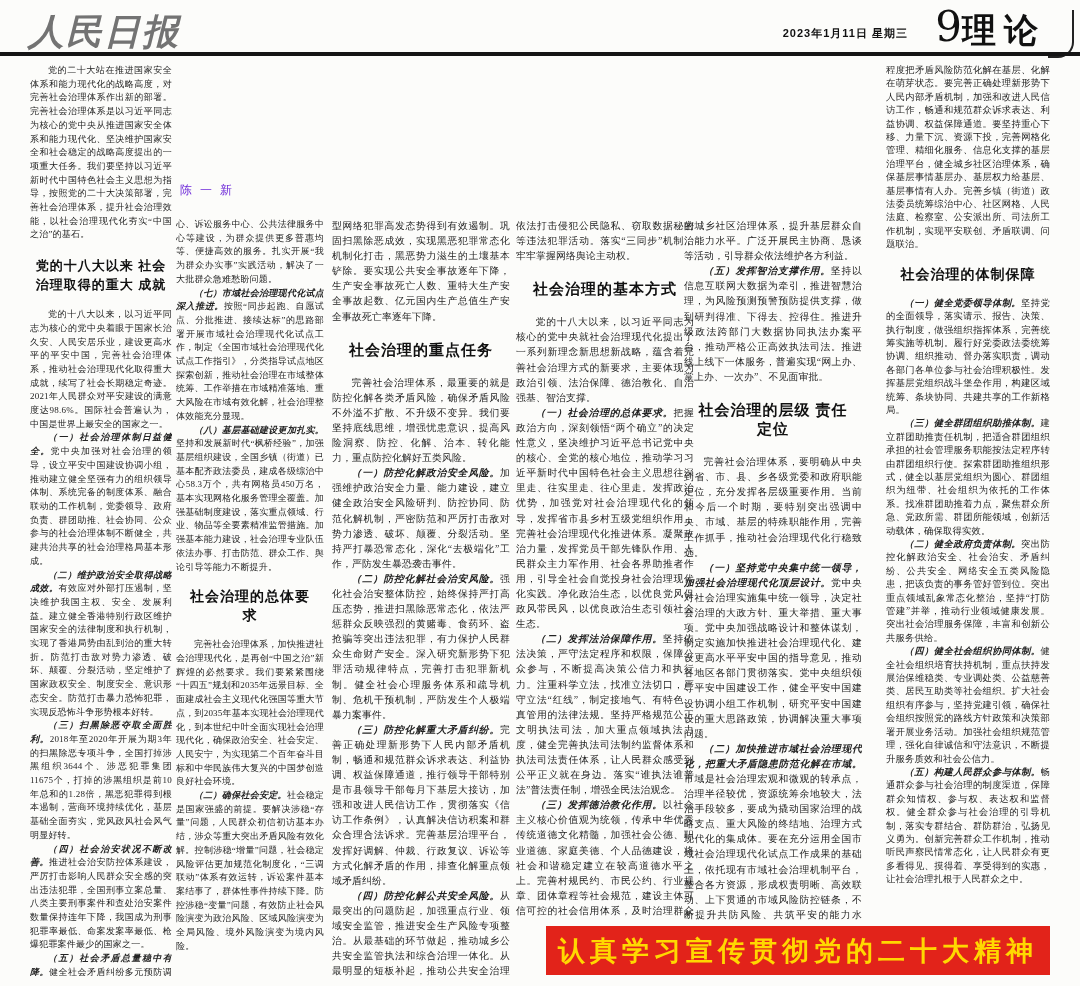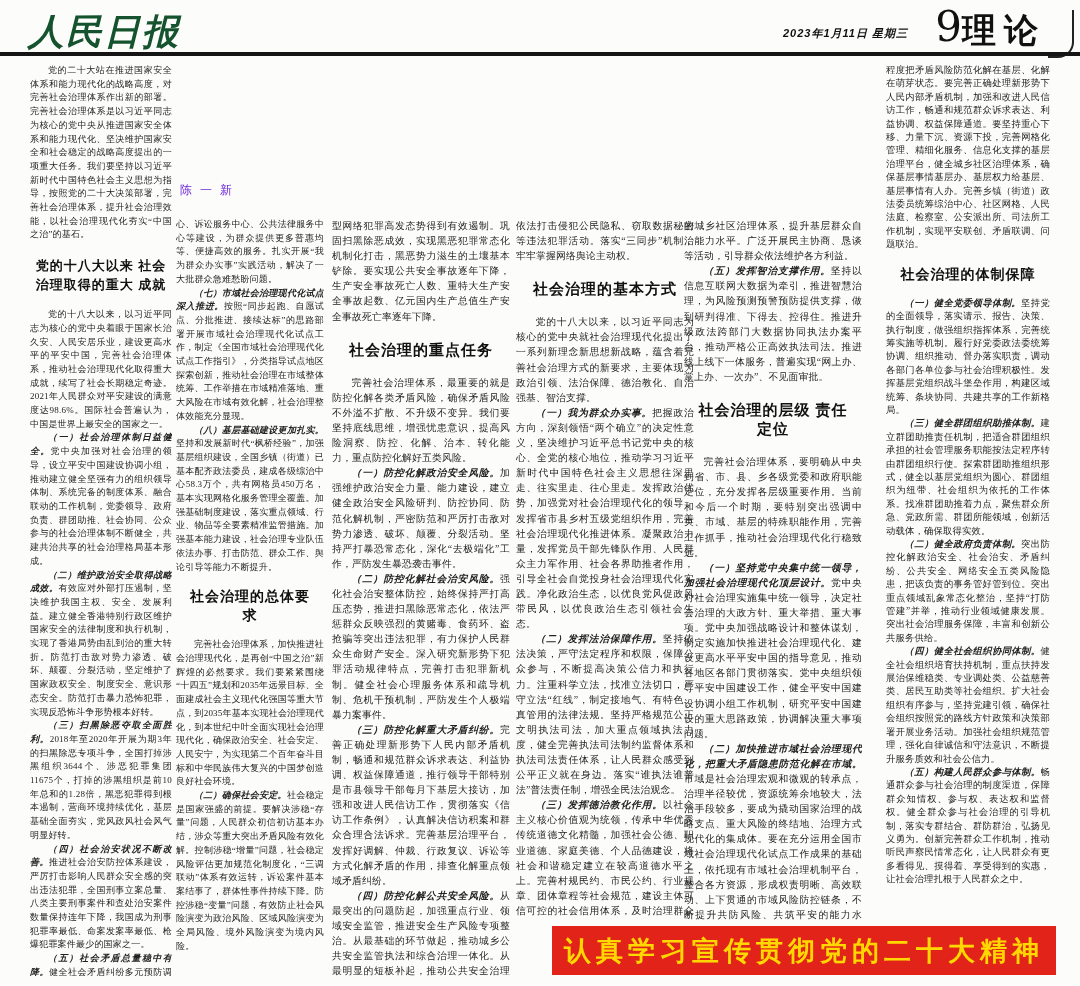--- a/index.html
+++ b/index.html
@@ -1,22 +1,22 @@
 <!DOCTYPE html>
 <html lang="zh"><head>
 <meta charset="utf-8">
 <style>
   html,body{margin:0;padding:0;}
   body{background:#e8e8e6;font-family:"Liberation Serif","DejaVu Serif",serif;}
   #page{position:relative;width:1080px;height:986px;background:#fcfcfa;margin:0 auto;overflow:hidden;color:#232323;}
 
   
   #masthead{position:absolute;left:0;top:0;width:1080px;height:52px;}
-  #logo{position:absolute;left:28px;top:8px;font-family:"DejaVu Serif",serif;font-size:36px;font-weight:bold;font-style:italic;transform:skX(-4deg);letter-spacing:2px;color:#14532d;}
-  #m-date{position:absolute;right:172px;top:26px;font-size:11px;font-weight:bold;font-family:"Liberation Sans",sans-serif;color:#111;letter-spacing:1px;font-style:italic;}
+  #logo{position:absolute;left:28px;top:8px;font-family:"DejaVu Serif",serif;font-size:36px;font-weight:bold;font-style:italic;transform:skX(-4deg);letter-spacing:2px;color:#737373;}
+  #m-date{position:absolute;right:172px;top:26px;font-size:11px;font-weight:bold;font-family:"Liberation Sans",sans-serif;color:#111;letter-spacing:1px;}
   #m-page-no{position:absolute;right:118px;top:2px;font-size:42px;font-family:"DejaVu Serif",serif;color:#111;}
   #m-section{position:absolute;right:34px;top:8px;font-size:34px;font-weight:bold;letter-spacing:8px;color:#111;font-family:"Liberation Serif",serif;}
   #m-bracket{position:absolute;right:6px;top:10px;width:24px;height:46px;border-right:2px solid #222;border-bottom:2px solid #222;border-radius:0 0 16px 0;}
   #header-rule{position:absolute;left:0;top:52px;width:1080px;height:4px;background:#151515;}
 
   
   #headline{position:absolute;left:180px;top:96px;width:700px;text-align:center;}
   #headline .t{font-family:"Liberation Sans","DejaVu Sans",sans-serif;font-weight:bold;font-size:47px;letter-spacing:30px;color:#0e0e0e;white-space:nowrap;}
   #byline{position:absolute;left:180px;top:182px;width:700px;text-align:left;font-size:12px;letter-spacing:8px;color:#6d28d9;}
 
@@ -31,21 +31,21 @@
   .col p{margin:0;text-indent:2em;}
   .col p.bc{text-indent:0;}
   .col p b{font-style:italic;font-family:"Liberation Serif",serif;}
   .col .bh{font-family:"Liberation Sans","DejaVu Sans",sans-serif;font-weight:bold;text-align:center;text-indent:0;
            font-size:14px;line-height:19px;margin:13px 8px;color:#111;letter-spacing:1px;}
   #col1 .bh{font-size:13px;margin:14px 2px;}
   #col3 .bh,#col4 .bh,#col5 .bh{font-size:15px;margin:16px 10px;}
 
   
   #banner{position:absolute;left:546px;top:926px;width:504px;height:49px;display:flex;align-items:center;justify-content:center;
-          font-family:"Liberation Sans","DejaVu Sans",sans-serif;font-weight:bold;font-size:27px;letter-spacing:5px;white-space:nowrap;margin-left:6px;}
+          font-family:"Liberation Sans","DejaVu Sans",sans-serif;font-weight:bold;font-size:27px;letter-spacing:5px;white-space:nowrap;}
 </style>
 </head>
 <body>
 
 <div id="page">
 
   <div id="masthead">
     <div id="logo">人民日报</div>
     <div id="m-date">2023年1月11日  星期三</div>
     <div id="m-page-no">9</div>
@@ -80,21 +80,21 @@
       <p>完善社会治理体系，最重要的就是防控化解各类矛盾风险，确保矛盾风险不外溢不扩散、不升级不变异。我们要坚持底线思维，增强忧患意识，提高风险洞察、防控、化解、治本、转化能力，重点防控化解好五类风险。</p>
       <p><b>（一）防控化解政治安全风险。</b>加强维护政治安全力量、能力建设，建立健全政治安全风险研判、防控协同、防范化解机制，严密防范和严厉打击敌对势力渗透、破坏、颠覆、分裂活动。坚持严打暴恐常态化，深化“去极端化”工作，严防发生暴恐袭击事件。</p>
       <p><b>（二）防控化解社会治安风险。</b>强化社会治安整体防控，始终保持严打高压态势，推进扫黑除恶常态化，依法严惩群众反映强烈的黄赌毒、食药环、盗抢骗等突出违法犯罪，有力保护人民群众生命财产安全。深入研究新形势下犯罪活动规律特点，完善打击犯罪新机制。健全社会心理服务体系和疏导机制、危机干预机制，严防发生个人极端暴力案事件。</p>
       <p><b>（三）防控化解重大矛盾纠纷。</b>完善正确处理新形势下人民内部矛盾机制，畅通和规范群众诉求表达、利益协调、权益保障通道，推行领导干部特别是市县领导干部每月下基层大接访，加强和改进人民信访工作，贯彻落实《信访工作条例》，认真解决信访积案和群众合理合法诉求。完善基层治理平台，发挥好调解、仲裁、行政复议、诉讼等方式化解矛盾的作用，排查化解重点领域矛盾纠纷。</p>
       <p><b>（四）防控化解公共安全风险。</b>从最突出的问题防起，加强重点行业、领域安全监管，推进安全生产风险专项整治。从最基础的环节做起，推动城乡公共安全监管执法和综合治理一体化。从最明显的短板补起，推动公共安全治理模式向事前预防转型。从最关键的责任抓起，严格实行“党政同责、一岗双责、失职追责”。</p>
     </div>
   <div id="col4" class="col">
       <p class="bc">依法打击侵犯公民隐私、窃取数据秘密等违法犯罪活动。落实“三同步”机制，牢牢掌握网络舆论主动权。</p>
       <div class="bh">社会治理的基本方式</div>
       <p>党的十八大以来，以习近平同志为核心的党中央就社会治理现代化提出了一系列新理念新思想新战略，蕴含着完善社会治理方式的新要求，主要体现为政治引领、法治保障、德治教化、自治强基、智治支撑。</p>
-      <p><b>（一）我为群众办实事。</b>把握政治方向，深刻领悟“两个确立”的决定性意义，坚决维护习近平总书记党中央的核心、全党的核心地位，推动学习习近平新时代中国特色社会主义思想往深里走、往实里走、往心里走。发挥政治优势，加强党对社会治理现代化的领导，发挥省市县乡村五级党组织作用，完善社会治理现代化推进体系。凝聚政治力量，发挥党员干部先锋队作用、人民群众主力军作用、社会各界助推者作用，引导全社会自觉投身社会治理现代化实践。净化政治生态，以优良党风促政风带民风，以优良政治生态引领社会生态。</p>
+      <p><b>（一）社会治理的总体要求。</b>把握政治方向，深刻领悟“两个确立”的决定性意义，坚决维护习近平总书记党中央的核心、全党的核心地位，推动学习习近平新时代中国特色社会主义思想往深里走、往实里走、往心里走。发挥政治优势，加强党对社会治理现代化的领导，发挥省市县乡村五级党组织作用，完善社会治理现代化推进体系。凝聚政治力量，发挥党员干部先锋队作用、人民群众主力军作用、社会各界助推者作用，引导全社会自觉投身社会治理现代化实践。净化政治生态，以优良党风促政风带民风，以优良政治生态引领社会生态。</p>
       <p><b>（二）发挥法治保障作用。</b>坚持依法决策，严守法定程序和权限，保障公众参与，不断提高决策公信力和执行力。注重科学立法，找准立法切口，严守立法“红线”，制定接地气、有特色、真管用的法律法规。坚持严格规范公正文明执法司法，加大重点领域执法力度，健全完善执法司法制约监督体系和执法司法责任体系，让人民群众感受到公平正义就在身边。落实“谁执法谁普法”普法责任制，增强全民法治观念。</p>
       <p><b>（三）发挥德治教化作用。</b>以社会主义核心价值观为统领，传承中华优秀传统道德文化精髓，加强社会公德、职业道德、家庭美德、个人品德建设，将社会和谐稳定建立在较高道德水平之上。完善村规民约、市民公约、行业规章、团体章程等社会规范，建设主体可信可控的社会信用体系，及时治理群众反映强烈的失德失范问题。深化文明创建活动，推动向上向善蔚然成风。</p>
     </div>
   <div id="col5" class="col">
       <p class="bc">的城乡社区治理体系，提升基层群众自治能力水平。广泛开展民主协商、恳谈等活动，引导群众依法维护各方利益。</p>
       <p><b>（五）发挥智治支撑作用。</b>坚持以信息互联网大数据为牵引，推进智慧治理，为风险预测预警预防提供支撑，做到研判得准、下得去、控得住。推进升级政法跨部门大数据协同执法办案平台，推动严格公正高效执法司法。推进线上线下一体服务，普遍实现“网上办、掌上办、一次办”、不见面审批。</p>
       <div class="bh">社会治理的层级 责任定位</div>
       <p>完善社会治理体系，要明确从中央到省、市、县、乡各级党委和政府职能定位，充分发挥各层级重要作用。当前和今后一个时期，要特别突出强调中央、市域、基层的特殊职能作用，完善工作抓手，推动社会治理现代化行稳致远。</p>
       <p><b>（一）坚持党中央集中统一领导，加强社会治理现代化顶层设计。</b>党中央对社会治理实施集中统一领导，决定社会治理的大政方针、重大举措、重大事项。党中央加强战略设计和整体谋划，制定实施加快推进社会治理现代化、建设更高水平平安中国的指导意见，推动各地区各部门贯彻落实。党中央组织领导平安中国建设工作，健全平安中国建设协调小组工作机制，研究平安中国建设的重大思路政策，协调解决重大事项问题。</p>
       <p><b>（二）加快推进市域社会治理现代化，把重大矛盾隐患防范化解在市域。</b>市域是社会治理宏观和微观的转承点，治理半径较优，资源统筹余地较大，法治手段较多，要成为撬动国家治理的战略支点、重大风险的终结地、治理方式现代化的集成体。要在充分运用全国市域社会治理现代化试点工作成果的基础上，依托现有市域社会治理机制平台，整合各方资源，形成权责明晰、高效联动、上下贯通的市域风险防控链条，不断提升共防风险、共筑平安的能力水平。</p>

